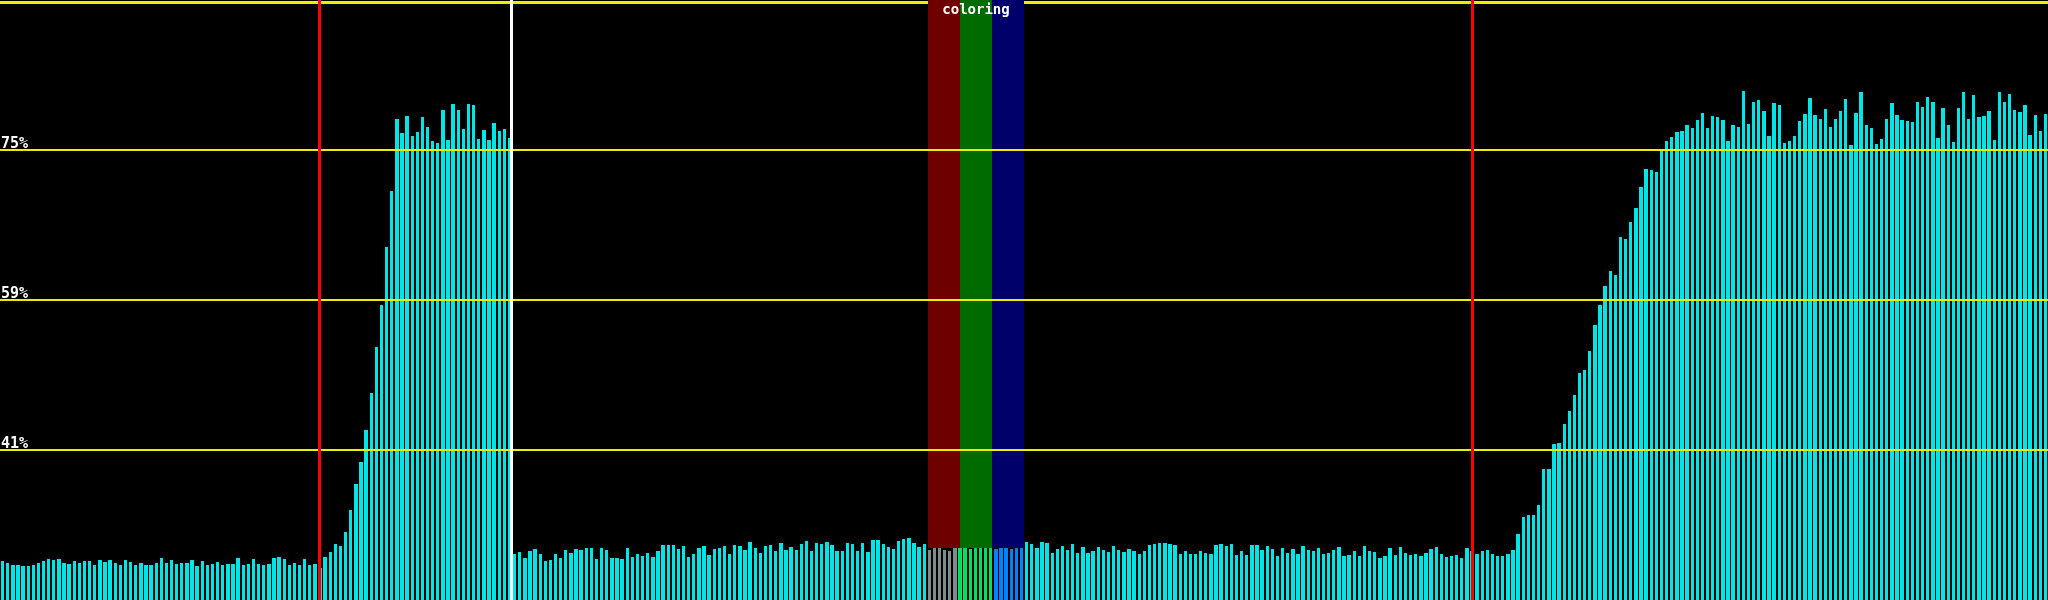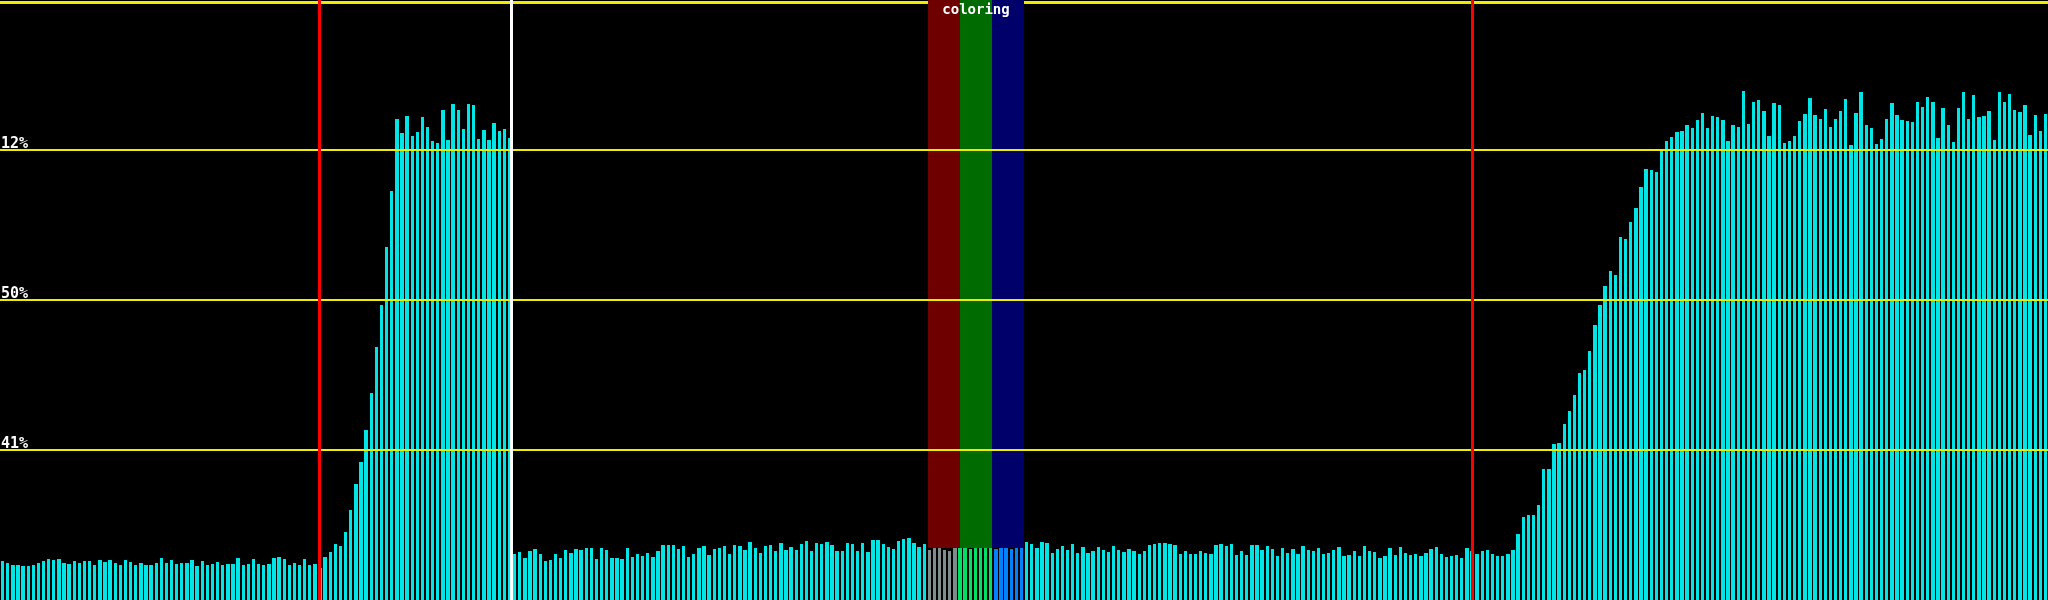--- a/index.html
+++ b/index.html
@@ -450,18 +450,18 @@
       <div class="bar" style="left: 2038.66px; width: 3.4px; height: 469.324px; background: rgb(0, 229, 229);"></div>
       <div class="bar" style="left: 2043.78px; width: 3.4px; height: 486.209px; background: rgb(0, 229, 229);"></div>
       <div class="band" style="left: 928px; width: 32px; height: 548px; background: rgb(110, 0, 0);"></div>
       <div class="band" style="left: 960px; width: 32px; height: 548px; background: rgb(0, 107, 0);"></div>
       <div class="band" style="left: 992px; width: 32px; height: 548px; background: rgb(0, 0, 107);"></div>
       <div class="event-line" style="left: 318px; width: 3px; background: rgb(255, 0, 0);"></div>
       <div class="event-line" style="left: 510px; width: 3px; background: rgb(255, 255, 255);"></div>
       <div class="event-line" style="left: 1471px; width: 3px; background: rgb(255, 0, 0);"></div>
     </div>
 
-  <span class="ylabel" style="top: 136px;">12%</span>
-  <span class="ylabel" style="top: 286px;">50%</span>
+  <span class="ylabel" style="top: 136px;">75%</span>
+  <span class="ylabel" style="top: 286px;">59%</span>
   <span class="ylabel" style="top: 436px;">41%</span>
 
   <div class="coloring-label" style="color: rgb(255, 255, 255);">coloring</div>
 </div>
 
 </body></html>

